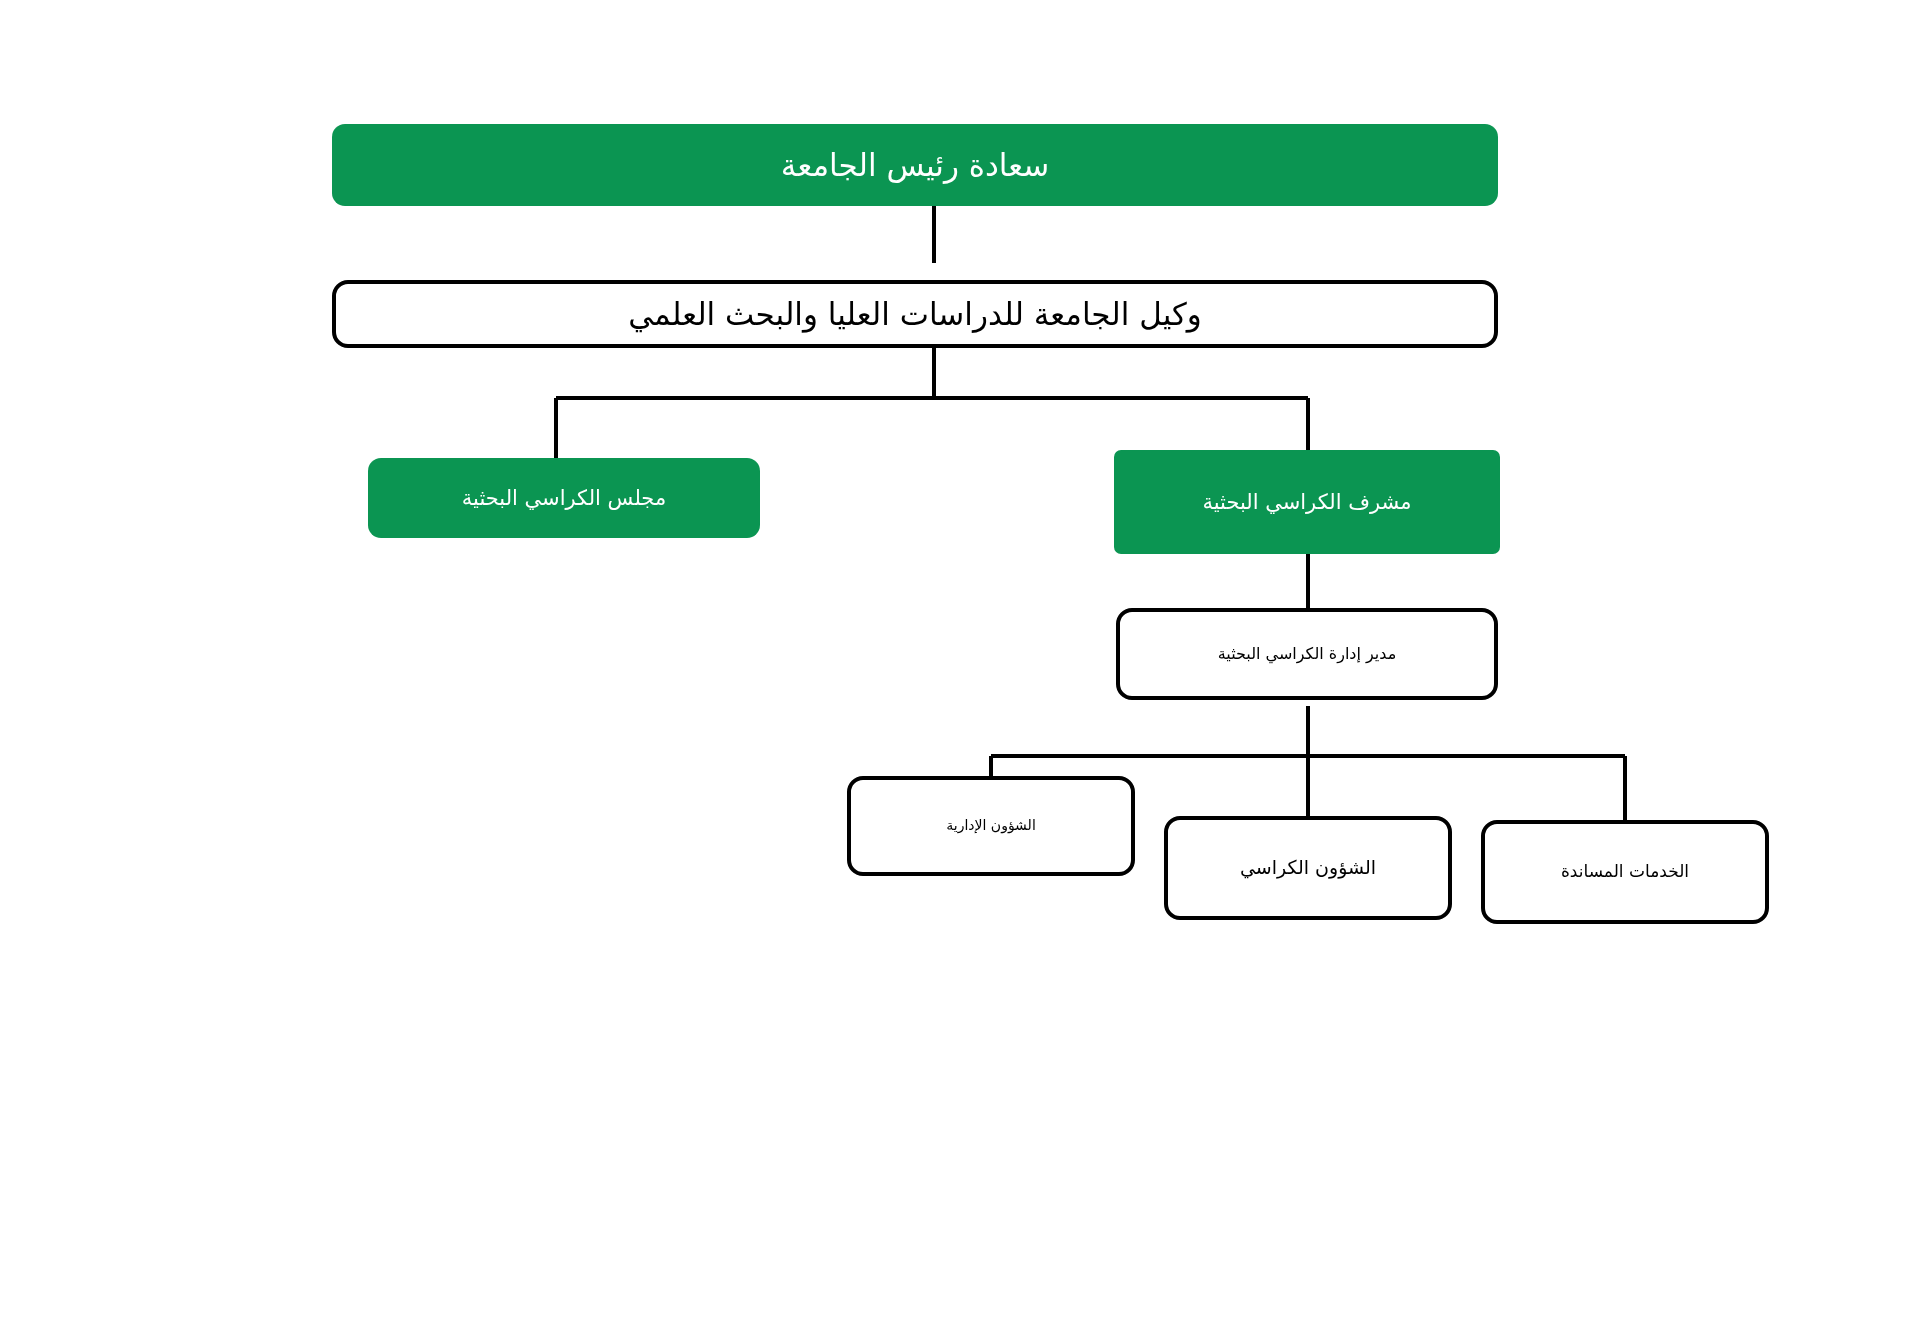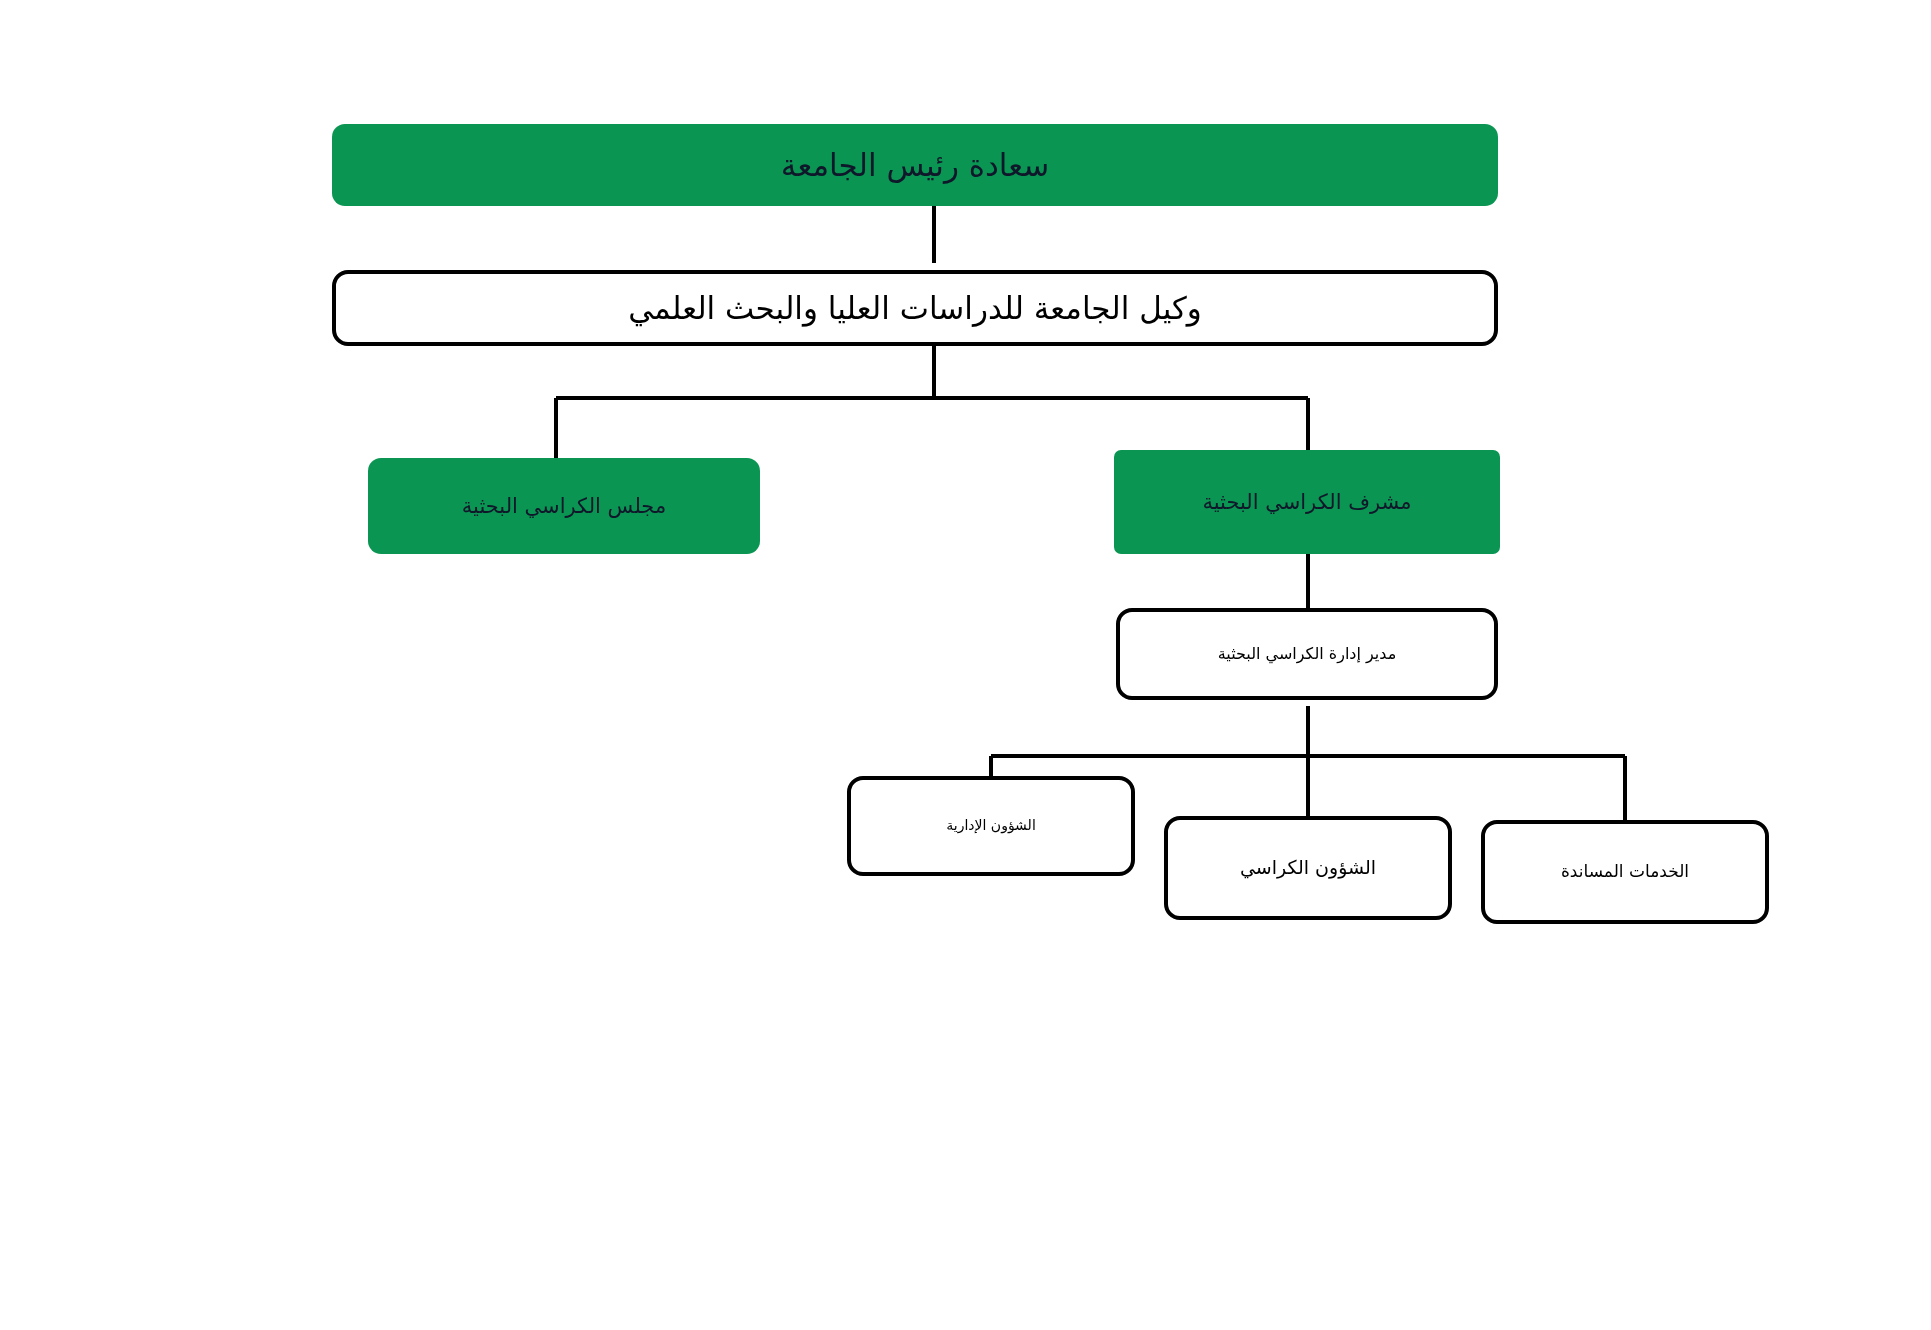--- a/index.html
+++ b/index.html
@@ -33,50 +33,50 @@
     align-items: center;
     justify-content: center;
     text-align: center;
     direction: rtl;
     line-height: 1.25;
     padding: 4px 14px;
     z-index: 2;
   }
   .node-green {
     background: #0b9552;
-    color: #0f172a;
+    color: #ffffff;
     border-radius: 13px;
     border: none;
   }
   .node-white {
     background: #ffffff;
     color: #000000;
     border: 4px solid #000000;
     border-radius: 16px;
   }
   
   #node-president {
     left: 332px;
     top: 124px;
     width: 1166px;
     height: 82px;
     font-size: 31px;
   }
   #node-vice-president {
     left: 332px;
-    top: 270px;
+    top: 280px;
     width: 1166px;
-    height: 76px;
+    height: 68px;
     font-size: 31px;
   }
   #node-chairs-council {
     left: 368px;
     top: 458px;
     width: 392px;
-    height: 96px;
+    height: 80px;
     font-size: 21px;
   }
   #node-chairs-supervisor {
     left: 1114px;
     top: 450px;
     width: 386px;
     height: 104px;
     font-size: 21px;
     border-radius: 7px;
   }

